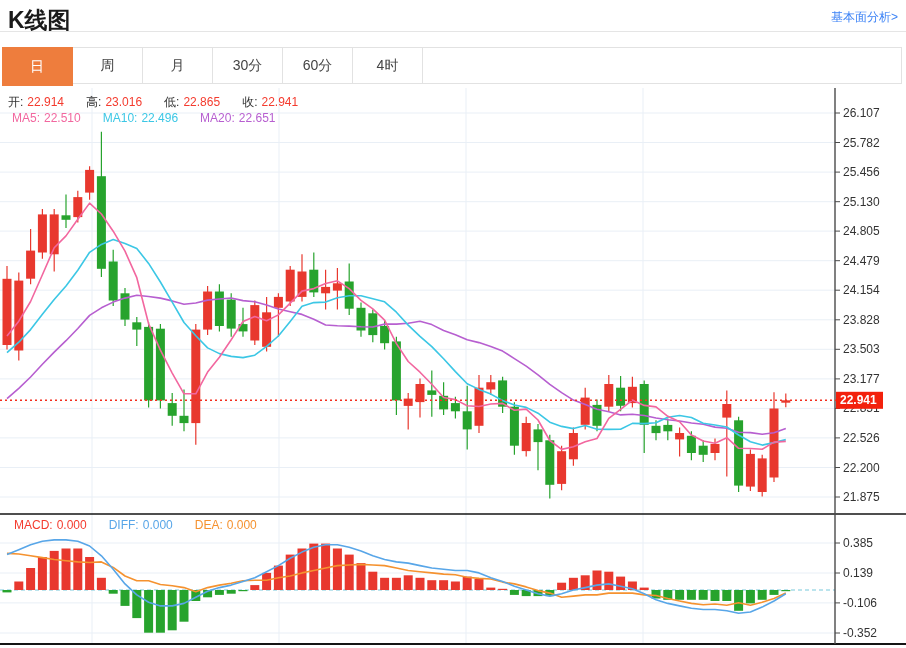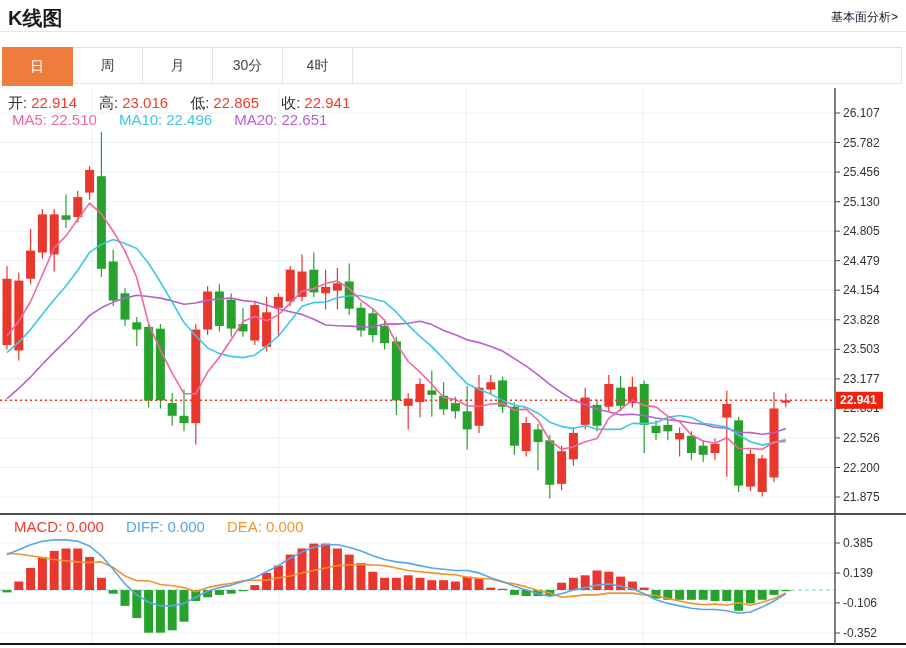--- a/index.html
+++ b/index.html
@@ -1,43 +1,44 @@
 <!DOCTYPE html>
 <html><head>
 <meta charset="utf-8">
 <style>
   html,body{margin:0;padding:0;background:#fff;}
   #app{position:relative;width:906px;height:648px;background:#fff;overflow:hidden;
        font-family:"Liberation Sans","DejaVu Sans",sans-serif;}
-  .page-title{position:absolute;left:8px;top:5px;font-size:20px;font-weight:bold;color:#1a1a1a;}
-  .fund-link{position:absolute;right:8px;top:9px;font-size:12px;color:#0f172a;cursor:pointer;text-decoration:none;}
+  .page-title{position:absolute;left:8px;top:5px;font-size:23px;font-weight:bold;color:#1a1a1a;}
+  .fund-link{position:absolute;right:8px;top:9px;font-size:12px;color:#3b82f6;cursor:pointer;text-decoration:none;}
   .title-divider{position:absolute;left:0;top:31px;width:906px;height:1px;background:#e5e5e5;}
   .tab-bar{position:absolute;left:2px;top:47px;width:900px;height:37px;border:1px solid #e2e2e2;
            display:flex;align-items:stretch;background:#fff;box-sizing:border-box;}
   .tab{width:70px;line-height:35px;text-align:center;font-size:14px;color:#444;cursor:pointer;
        border-right:1px solid #e2e2e2;box-sizing:border-box;background:#fff;}
   .tab.active{background:#ee7d3d;color:#fff;border-right:1px solid #ee7d3d;margin:-1px 0 -1px -1px;
               line-height:39px;height:39px;width:71px;}
-  .legend{position:absolute;font-size:15px;white-space:nowrap;z-index:3;}
+  .legend{position:absolute;font-size:12px;white-space:nowrap;z-index:3;}
   .legend span{margin-right:4px;}
   .legend .item{margin-right:18px;}
   #chart-svg{position:absolute;left:0;top:0;z-index:1;}
 </style>
 </head>
 <body>
 
 <div id="app">
   <div class="page-title">K线图</div>
   <a class="fund-link">基本面分析&gt;</a>
   <div class="title-divider"></div>
   <div class="tab-bar">
       <div class="tab active">日</div>
       <div class="tab">周</div>
       <div class="tab">月</div>
       <div class="tab">30分</div>
+      <div class="tab">60分</div>
       <div class="tab">4时</div>
     </div>
   <div class="legend" style="left:8px;top:94px;"><span class="item"><span style="color: rgb(51, 51, 51);">开:</span><span style="color: rgb(244, 59, 46);">22.914</span></span><span class="item"><span style="color: rgb(51, 51, 51);">高:</span><span style="color: rgb(244, 59, 46);">23.016</span></span><span class="item"><span style="color: rgb(51, 51, 51);">低:</span><span style="color: rgb(244, 59, 46);">22.865</span></span><span class="item"><span style="color: rgb(51, 51, 51);">收:</span><span style="color: rgb(244, 59, 46);">22.941</span></span></div>
   <div class="legend" style="left:12px;top:111px;"><span class="item"><span style="color: rgb(242, 103, 159);">MA5:</span><span style="color: rgb(242, 103, 159);">22.510</span></span><span class="item"><span style="color: rgb(60, 199, 229);">MA10:</span><span style="color: rgb(60, 199, 229);">22.496</span></span><span class="item"><span style="color: rgb(183, 95, 208);">MA20:</span><span style="color: rgb(183, 95, 208);">22.651</span></span></div>
   <div class="legend" style="left:14px;top:518px;"><span class="item"><span style="color: rgb(244, 59, 46);">MACD:</span><span style="color: rgb(244, 59, 46);">0.000</span></span><span class="item"><span style="color: rgb(88, 166, 232);">DIFF:</span><span style="color: rgb(88, 166, 232);">0.000</span></span><span class="item"><span style="color: rgb(245, 146, 47);">DEA:</span><span style="color: rgb(245, 146, 47);">0.000</span></span></div>
   <div id="chart-svg"><svg width="906" height="648" xmlns="http://www.w3.org/2000/svg" font-family="Liberation Sans, DejaVu Sans, sans-serif">
         <line x1="92" y1="88" x2="92" y2="643" stroke="#e9eff6" stroke-width="1"></line>
         <line x1="279" y1="88" x2="279" y2="643" stroke="#e9eff6" stroke-width="1"></line>
         <line x1="466" y1="88" x2="466" y2="643" stroke="#e9eff6" stroke-width="1"></line>
         <line x1="643" y1="88" x2="643" y2="643" stroke="#e9eff6" stroke-width="1"></line>

